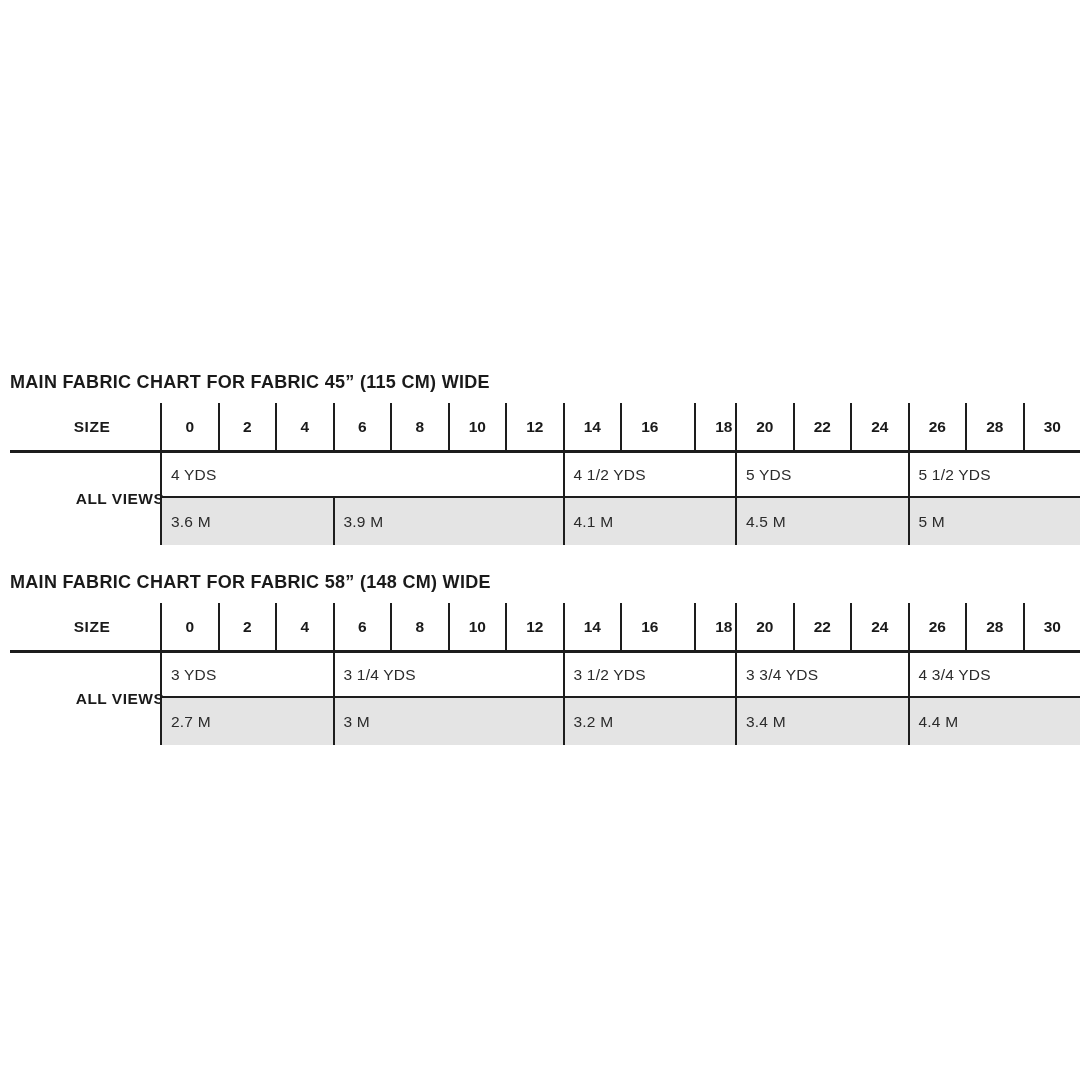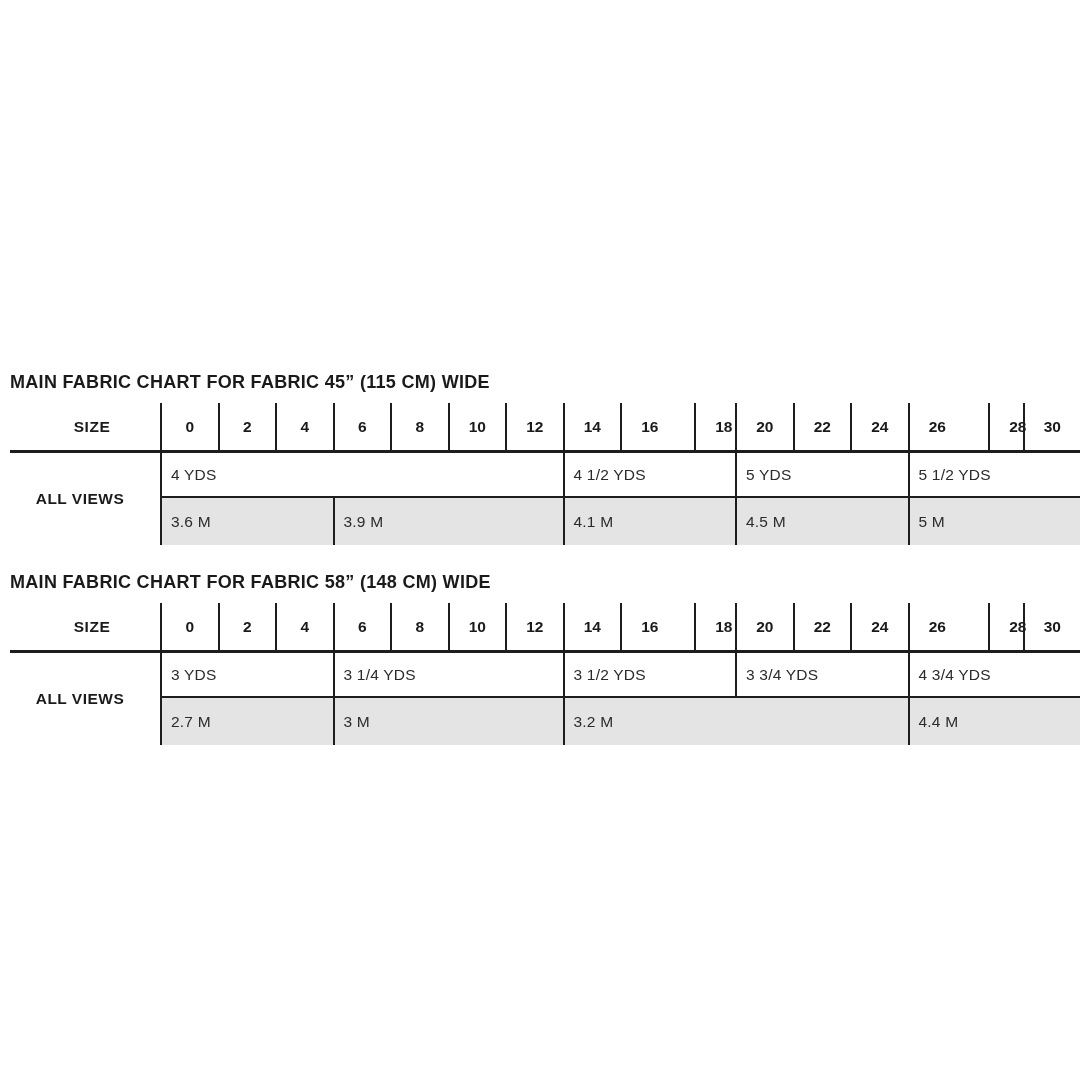--- a/index.html
+++ b/index.html
@@ -22,26 +22,26 @@
   }
   .hcell{
     position:absolute;top:33px;width:57.5px;height:47px;box-sizing:border-box;
     border-left:2px solid var(--line,#1d1d1d);
     display:flex;align-items:center;justify-content:center;
     font-weight:700;font-size:15.5px;
   }
   .c0{left:160px}.c1{left:217.5px}.c2{left:275px}.c3{left:332.5px}
   .c4{left:390px}.c5{left:447.5px}.c6{left:505px}.c7{left:562.5px}
   .c8{left:620px}.c9{left:694px}.c10{left:735px}.c11{left:792.5px}
-  .c12{left:850px}.c13{left:907.5px}.c14{left:988px}.c15{left:1022.5px}
+  .c12{left:850px}.c13{left:907.5px}.c14{left:965px}.c15{left:1022.5px}
   .rule{position:absolute;left:10px;top:80px;width:1070px;height:3px;background:var(--line,#1d1d1d);}
   .views-label{
     position:absolute;left:0;top:83px;width:160px;height:92px;
     display:flex;align-items:center;justify-content:center;
-    font-weight:700;font-size:15.5px;letter-spacing:.5px;
+    font-weight:700;font-size:15.5px;letter-spacing:.5px;padding-left:40px;
   }
   .row{position:absolute;left:160px;width:920px;}
   .yds-row{top:83px;height:43px;}
   .divider{position:absolute;left:160px;top:126px;width:920px;height:2px;background:var(--line,#1d1d1d);}
   .m-row{top:128px;height:47px;background:var(--shade,#e4e4e4);}
   .gcell{
     position:absolute;top:0;height:100%;box-sizing:border-box;
     border-left:2px solid var(--line,#1d1d1d);
     display:flex;align-items:center;padding-left:9px;
     font-size:15.5px;color:var(--value_text,#2b2b2b);letter-spacing:.2px;
@@ -115,15 +115,16 @@
     <div class="gcell g1">3 1/4 YDS</div>
     <div class="gcell g2">3 1/2 YDS</div>
     <div class="gcell g3">3 3/4 YDS</div>
     <div class="gcell g4">4 3/4 YDS</div>
   </div>
   <div class="divider"></div>
   <div class="row m-row">
     <div class="gcell g0">2.7 M</div>
     <div class="gcell g1">3 M</div>
     <div class="gcell g2">3.2 M</div>
+    <div class="gcell g3">3.4 M</div>
     <div class="gcell g4">4.4 M</div>
   </div>
 </section>
 
 </body></html>

